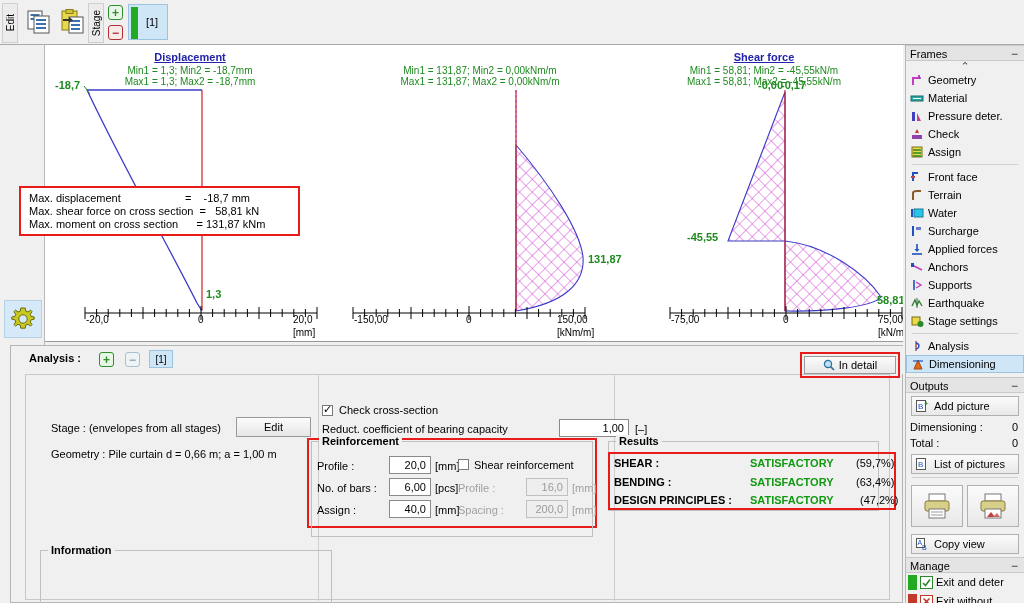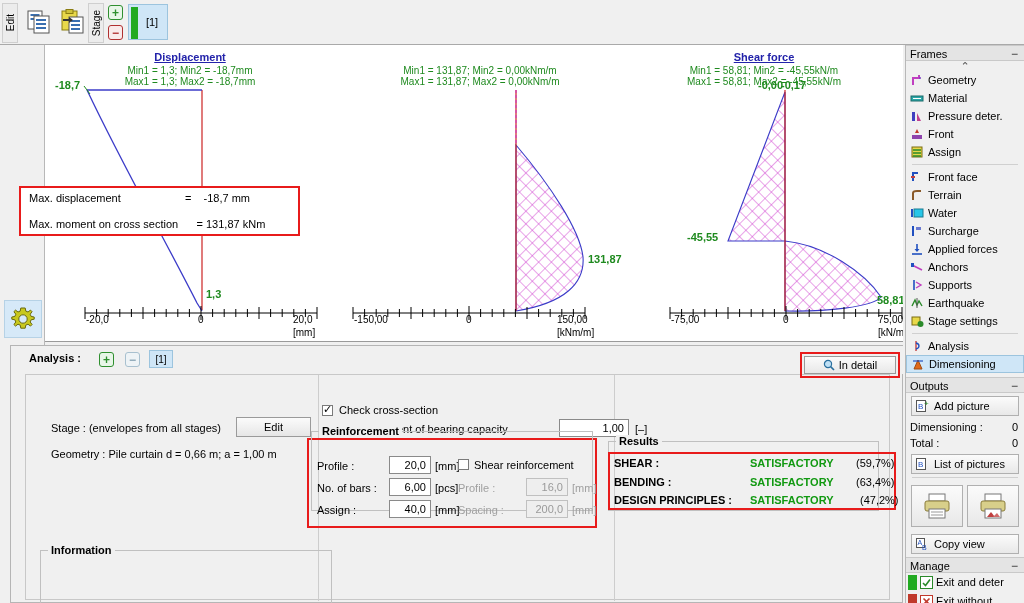--- a/index.html
+++ b/index.html
@@ -169,21 +169,21 @@
     font-size: 11px; line-height: 17px; color: #000;
   }
   .fld.disabled { background: #eeeeee; color: #9a9a9a; border-color: #c0c0c0; }
   .lbl { position: absolute; font-size: 11px; color: #000; }
   .lbl.disabled { color: #a0a0a0; }
 
   #reinf-red {
     position: absolute; left: 307px; top: 438px; width: 290px; height: 90px;
     border: 2px solid #e81b1b;
   }
-  #reinf-gb { left: 311px; top: 431px; width: 282px; height: 80px; }
+  #reinf-gb { left: 311px; top: 441px; width: 282px; height: 96px; }
 
   #results-red {
     position: absolute; left: 608px; top: 452px; width: 288px; height: 58px;
     border: 2px solid #e81b1b;
   }
   #results-gb { left: 608px; top: 441px; width: 271px; height: 70px; }
   .res-name { position: absolute; font-size: 11px; font-weight: bold; color: #000; }
   .res-val { position: absolute; font-size: 11px; font-weight: bold; color: #119911; }
   .res-pct { position: absolute; font-size: 11px; color: #000; }
 
@@ -522,20 +522,21 @@
   <div class="res-name" style="left:614px; top:476px;">BENDING :</div>
   <div class="res-val" style="left:750px; top:476px;">SATISFACTORY</div>
   <div class="res-pct" style="left:856px; top:476px;">(63,4%)</div>
 
   <div class="res-name" style="left:614px; top:494px;">DESIGN PRINCIPLES :</div>
   <div class="res-val" style="left:750px; top:494px;">SATISFACTORY</div>
   <div class="res-pct" style="left:860px; top:494px;">(47,2%)</div>
 
   <div id="info-red">
     <div class="info-row" style="left:8px; top:4px;">Max. displacement                     =    -18,7 mm</div>
+    <div class="info-row" style="left:8px; top:17px;">Max. shear force on cross section  =   58,81 kN</div>
     <div class="info-row" style="left:8px; top:30px;">Max. moment on cross section      = 131,87 kNm</div>
   </div>
 
   <div id="indetail-wrap">
     <div id="indetail-btn">
       <svg width="12" height="12" viewBox="0 0 12 12">
         <circle cx="5" cy="5" r="3.6" fill="#bfe0f5" stroke="#2a6f9e" stroke-width="1.2"></circle>
         <line x1="7.6" y1="7.6" x2="11" y2="11" stroke="#2a6f9e" stroke-width="1.6"></line>
       </svg>
       <span>In detail</span>
@@ -571,21 +572,21 @@
           <rect x="2" y="3" width="3" height="9" fill="#4040c0"></rect>
           <path d="M7 12 L7 4 L11 12 Z" fill="#c04090"></path>
         </svg>
         <span>Pressure deter.</span>
       </div>
       <div class="sb-item">
         <svg class="sb-ico" viewBox="0 0 14 14">
           <path d="M7 2 L9 6 L5 6 Z" fill="#c0392b"></path>
           <rect x="2" y="8" width="10" height="4" fill="#8e44ad"></rect>
         </svg>
-        <span>Front</span>
+        <span>Check</span>
       </div>
       <div class="sb-item">
         <svg class="sb-ico" viewBox="0 0 14 14">
           <rect x="2" y="2" width="10" height="10" fill="#e8d84a" stroke="#7a6c10"></rect>
           <line x1="3" y1="5" x2="11" y2="5" stroke="#2a8a2a" stroke-width="1.5"></line>
           <line x1="3" y1="8" x2="11" y2="8" stroke="#2a8a2a" stroke-width="1.5"></line>
           <line x1="3" y1="11" x2="11" y2="11" stroke="#2a8a2a" stroke-width="1.5"></line>
         </svg>
         <span>Assign</span>
       </div>

